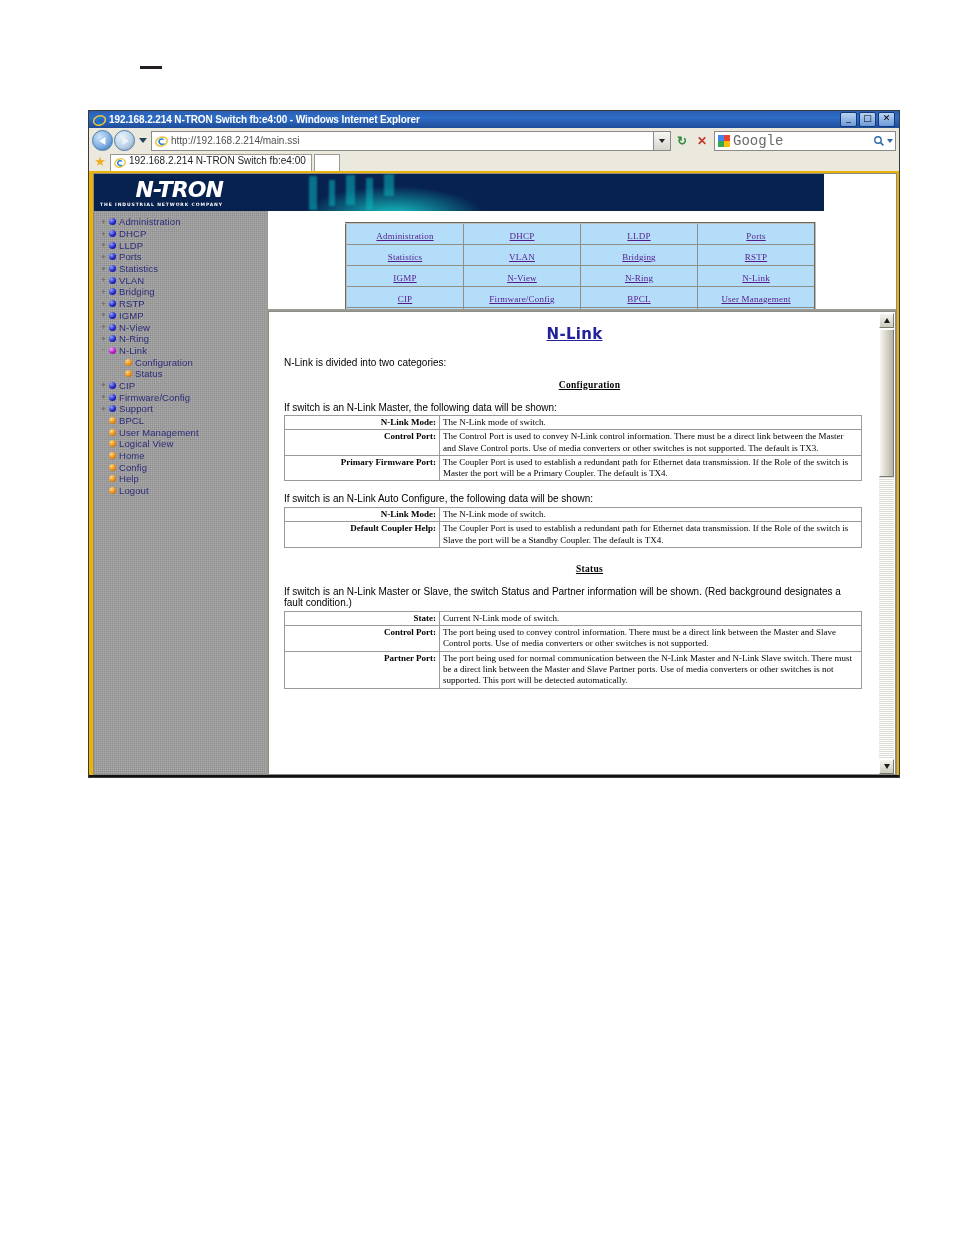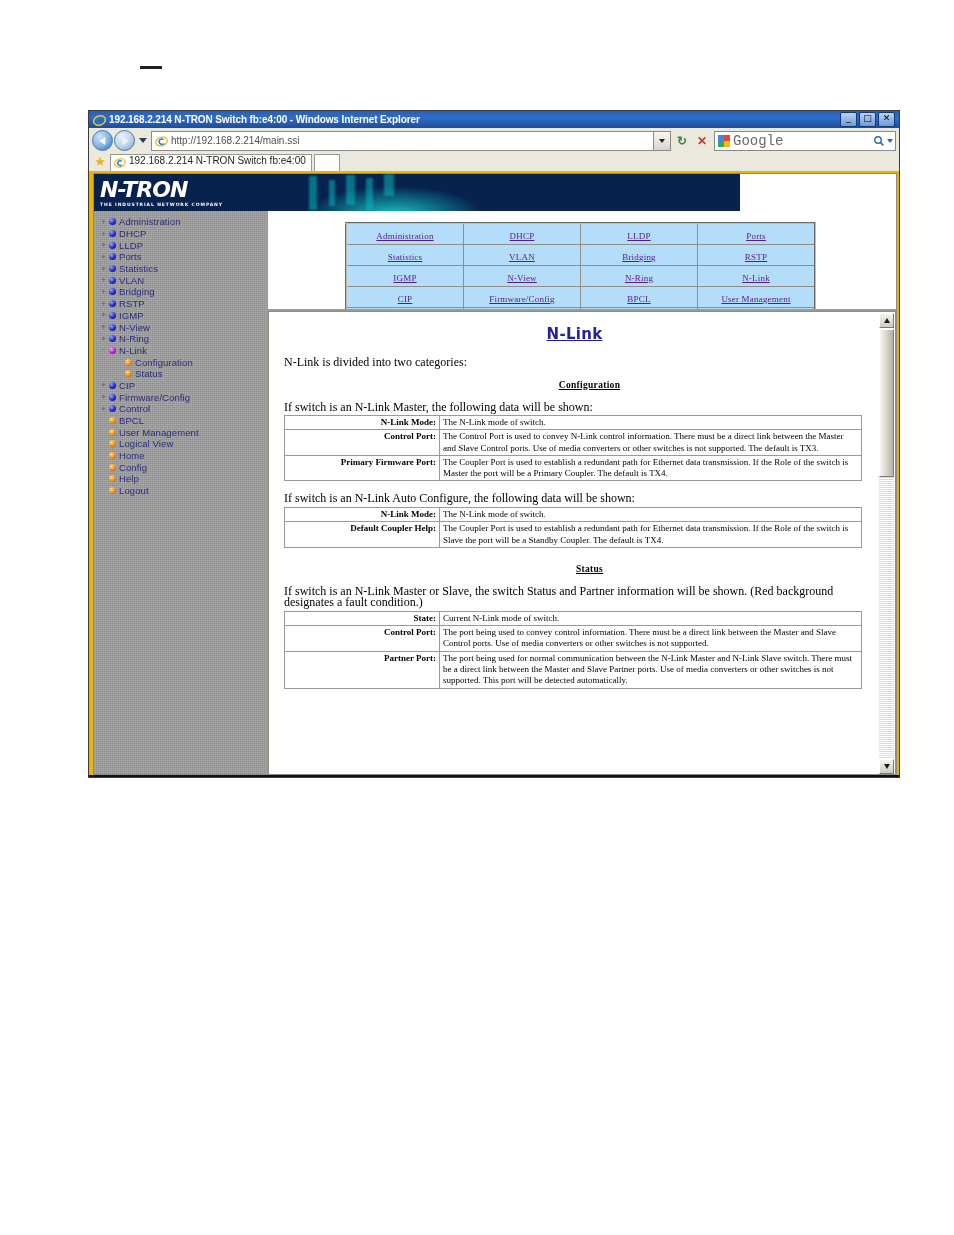--- a/index.html
+++ b/index.html
@@ -53,26 +53,26 @@
   .tab{height:16px;background:#ffffff;border:1px solid #9a9a92;border-bottom:0;
     display:flex;align-items:flex-start;padding:0 5px 0 3px;margin-left:2px;}
   .tab .tico{width:12px;height:12px;margin-right:3px;flex:0 0 auto;}
   .tab .tlabel{font-size:10px;color:#1d1d1d;white-space:nowrap;}
   .tab.blank{width:24px;padding:0;}
 
   .browser-canvas{position:absolute;left:4px;top:62px;width:804px;height:602px;background:#ffffff;
     border:1px solid #8d8d85;box-sizing:border-box;overflow:hidden;}
 
   
-  .banner{position:absolute;left:0;top:0;width:646px;height:37px;
+  .banner{position:absolute;left:0;top:0;width:730px;height:37px;
     background:
       radial-gradient(ellipse 120px 40px at 300px 42px,#19c6c9 0%,#0d6f86 40%,#07224f 75%),
       radial-gradient(ellipse 90px 30px at 400px 8px,#14b9c2 0%,#0a4a72 50%,#06204a 80%),
       linear-gradient(to right,#071a45 0%,#0a2355 35%,#0b2a63 60%,#0c2a60 100%);
-    overflow:hidden;}
+    overflow:hidden;text-align:right;}
   .banner .streak{position:absolute;background:rgba(10,180,190,.55);filter:blur(1px);}
   .logo{position:absolute;left:6px;top:5px;}
   .logo .lt{font-family:"DejaVu Sans",sans-serif;font-weight:bold;font-style:italic;font-size:22px;
     color:#ffffff;letter-spacing:-1px;line-height:22px;}
   .logo .lsub{font-family:"DejaVu Sans",sans-serif;font-size:4.5px;color:#ffffff;
     letter-spacing:.9px;font-weight:bold;margin-top:1px;}
 
   
   .left-frame{position:absolute;left:0;top:37px;width:172px;height:565px;
     background:#d9d9d9;
@@ -106,21 +106,21 @@
     text-align:center;vertical-align:middle;}
   .navtable td a{font-family:"Liberation Serif",serif;font-size:9px;color:#551a8b;
     text-decoration:underline;letter-spacing:.2px;}
   .navtable td.empty{background:#b3ddf9;}
 
   .bot-frame{position:absolute;left:0;top:100px;width:628px;height:465px;background:#ffffff;
     border:1px solid #8d8d85;box-sizing:border-box;overflow:hidden;}
   .doc{position:absolute;left:0;top:0;width:611px;padding:0;}
   .doc h1{font-family:"DejaVu Sans",sans-serif;font-size:15px;color:#22229c;text-align:center;
     text-decoration:underline;margin:13px 0 0 0;letter-spacing:.3px;}
-  .doc p{font-family:Liberation Serif, serif;font-size:12px;color:#000000;margin:0;line-height:11.5px;}
+  .doc p{font-family:Liberation Sans, sans-serif;font-size:10px;color:#000000;margin:0;line-height:11.5px;}
   .p-intro{margin:14px 0 0 15px !important;}
   .p-cats{text-align:center;margin:4px 0 0 55px !important;letter-spacing:.3px;}
   .sect{font-family:"Liberation Serif",serif;font-size:9.5px;font-weight:bold;text-align:center;
     text-decoration:underline;margin:11px 0 0 30px;letter-spacing:.3px;}
   .lead{margin:12px 0 2px 15px !important;}
   .deftable{border-collapse:collapse;margin-left:15px;width:578px;border:1px solid #9a9a9a;}
   .deftable td{border:1px solid #9a9a9a;vertical-align:top;padding:1px 3px 1px 3px;
     font-family:"Liberation Serif",serif;font-size:9px;color:#000;line-height:11.3px;}
   .deftable td.k{width:148px;text-align:right;font-weight:bold;white-space:nowrap;}
   .deftable td.v{width:auto;}
@@ -308,21 +308,21 @@
             <span class="lbl">CIP</span>
           </div>
           <div class="tnode">
             <span class="exp">+</span>
             <span class="bullet"></span>
             <span class="lbl">Firmware/Config</span>
           </div>
           <div class="tnode">
             <span class="exp">+</span>
             <span class="bullet"></span>
-            <span class="lbl">Control</span>
+            <span class="lbl">Support</span>
           </div>
           <div class="tnode orange leafdash">
             <span class="exp">-</span>
             <span class="bullet"></span>
             <span class="lbl">BPCL</span>
           </div>
           <div class="tnode orange leafdash">
             <span class="exp">-</span>
             <span class="bullet"></span>
             <span class="lbl">User Management</span>

